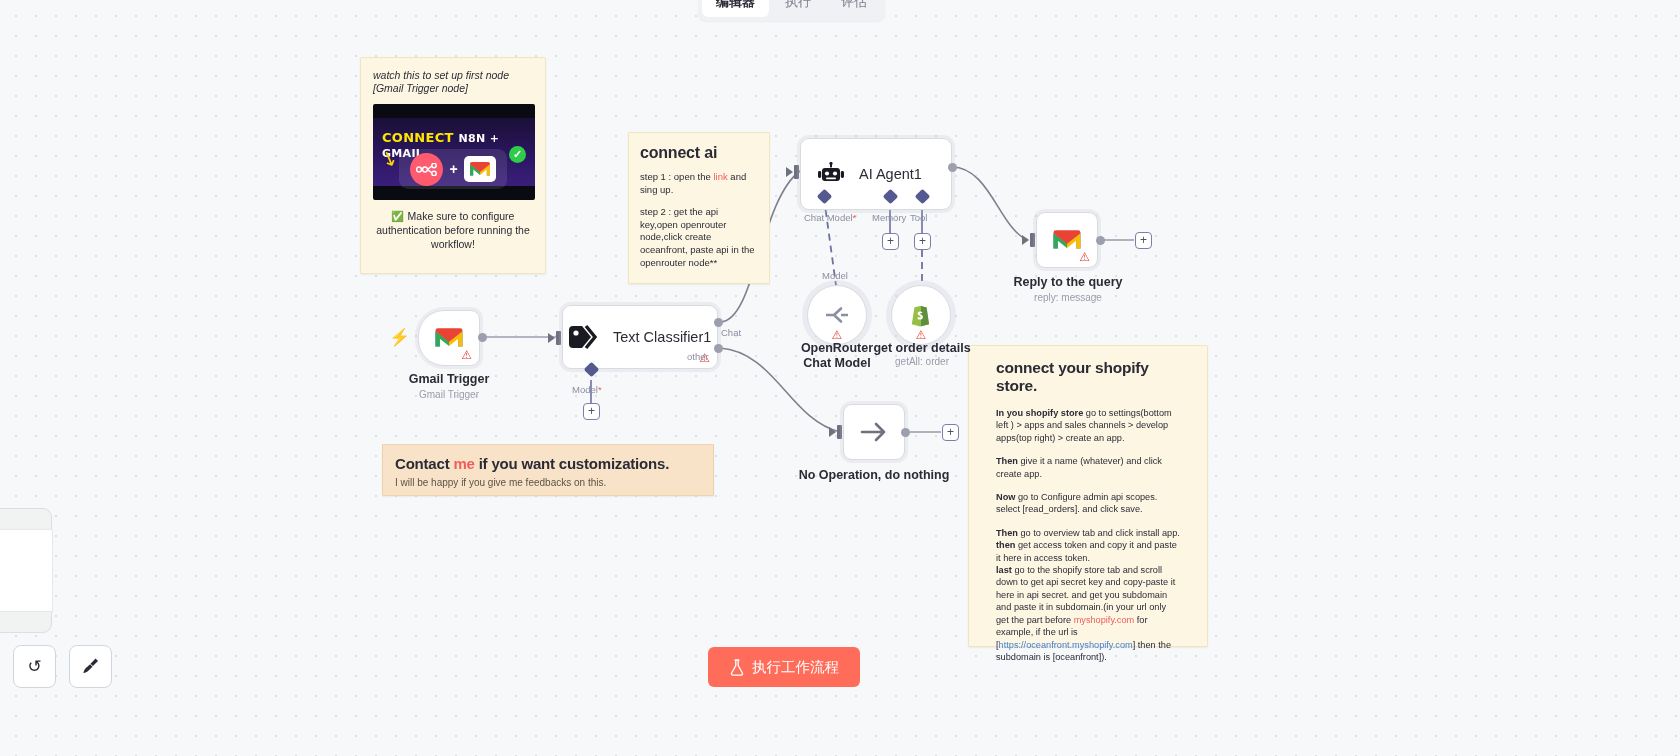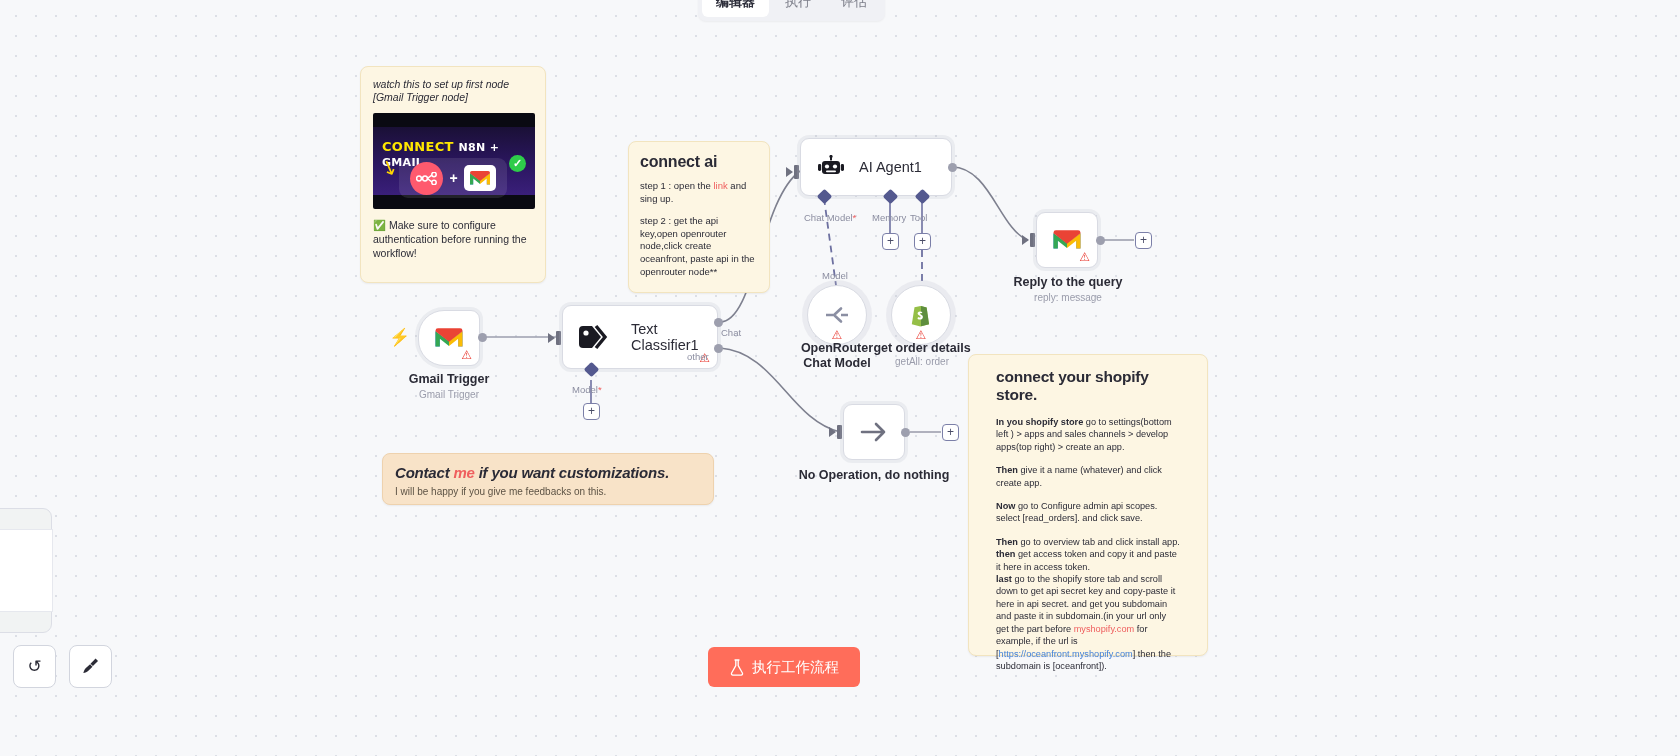--- a/index.html
+++ b/index.html
@@ -36,24 +36,23 @@
     white-space: nowrap;
     line-height: 16px;
   }
   .tabbar .tab.active { background: #fff; color: #2d2e3a; font-weight: 600; }
 
   
   .note {
     position: absolute;
     background: #fdf6e3;
     border: 1px solid #f2e4bf;
-    border-radius: 8px;
+    border-radius: 1px;
     box-shadow: 0 1px 2px rgba(0,0,0,.06);
     color: #2b2b36;
-    margin-top: 9px;
   }
   .note-title { font-weight: 700; }
 
   
   #note-gmail { left: 360px; top: 57px; width: 186px; height: 217px; padding: 11px 12px; }
   #note-gmail .cap {
     font-size: 10.5px; font-style: italic; line-height: 13px; color: #2b2b36;
     margin-bottom: 9px;
   }
   #thumb {
@@ -95,38 +94,38 @@
     position: absolute; left: 8px; top: 42px;
     font-size: 20px; color: #ffd400; transform: rotate(22deg);
   }
   #thumb .check {
     position: absolute; right: 9px; top: 42px;
     width: 17px; height: 17px; border-radius: 50%;
     background: #2ecc4a; color: #fff;
     font-size: 11px; line-height: 17px; text-align: center; font-weight: 700;
   }
   #note-gmail .foot {
-    margin-top: 9px; font-size: 10.5px; line-height: 14px; color: #2b2b36;
+    margin-top: 9px; font-size: 10.5px; line-height: 14px; color: #2b2b36; text-align: center;
   }
   #note-gmail .foot .emoji { color: #3bbf6e; }
 
   
   #note-ai { left: 628px; top: 132px; width: 142px; height: 152px; padding: 10px 11px; }
   #note-ai .note-title { font-size: 16px; margin: 1px 0 9px; letter-spacing: -.2px; }
   #note-ai p { margin: 0 0 10px; font-size: 9.5px; line-height: 12.6px; }
   #note-ai b { font-weight: 400; }
   #note-ai .lnk { color: #ef5e5e; }
 
   
   #note-contact {
     left: 382px; top: 444px; width: 332px; height: 52px;
     background: #f8e3c8; border-color: #eed2ae;
     padding: 10px 12px;
   }
-  #note-contact .h { font-size: 15px; font-weight: 700; letter-spacing: -.2px; font-style: italic; }
+  #note-contact .h { font-size: 15px; font-weight: 700; letter-spacing: -.2px; }
   #note-contact .h .me { color: #ef5e5e; }
   #note-contact .s { margin-top: 5px; font-size: 10px; color: #5d5345; }
 
   
   #note-shopify { left: 968px; top: 345px; width: 240px; height: 302px; padding: 12px 27px; }
   #note-shopify .note-title { font-size: 15.5px; margin: 1px 0 12px; letter-spacing: -.2px; }
   #note-shopify p { margin: 0 0 11px; font-size: 9.2px; line-height: 12.4px; }
   #note-shopify p.tight { margin-bottom: 0; }
   #note-shopify b { font-weight: 700; }
   #note-shopify .lnk { color: #ef5e5e; }
@@ -342,21 +341,21 @@
       </svg>
     </span>
     <span class="warn">⚠</span>
   </div>
   <div class="dot-out" style="left:478px;top:333px"></div>
   <div class="node-label" style="left:449px;top:372px">Gmail Trigger</div>
   <div class="node-sub" style="left:449px;top:389px">Gmail Trigger</div>
 
   <div class="in-bar" style="left:556px;top:331px"></div>
   <div class="in-arrow" style="left:548px;top:333px"></div>
-  <div class="node" id="n-tc" style="left:562px;top:305px;width:156px;height:64px;padding-left:14px;gap:20px">
+  <div class="node" id="n-tc" style="left:562px;top:305px;width:156px;height:64px;padding-left:4px;gap:12px">
     <span>
       <svg width="34" height="26" viewBox="0 0 34 26">
         <path d="M2 6a4 4 0 0 1 4-4h9l9 11-9 11H6a4 4 0 0 1-4-4z" fill="#1a1a22"></path>
         <circle cx="9" cy="9" r="2.6" fill="#fff"></circle>
         <path d="M19 2l9 11-9 11" fill="none" stroke="#1a1a22" stroke-width="3.4"></path>
       </svg>
     </span>
     <span style="font-size:14.5px;color:#2b2b36">Text Classifier1</span>
     <span class="warn">⚠</span>
   </div>
@@ -365,21 +364,21 @@
   <div class="port-label" style="left:721px;top:319px">Chat</div>
   <div class="port-label" style="left:687px;top:343px">other</div>
   <div class="diamond" style="left:586px;top:364px"></div>
   <div class="port-label" style="left:572px;top:376px">
     <span>Model</span><span class="req">*</span>
   </div>
   <div class="plusbtn" style="left:583px;top:403px">+</div>
 
   <div class="in-bar" style="left:794px;top:165px"></div>
   <div class="in-arrow" style="left:786px;top:167px"></div>
-  <div class="node" id="n-agent" style="left:800px;top:138px;width:152px;height:58px;padding-left:16px;gap:14px">
+  <div class="node" id="n-agent" style="left:800px;top:138px;width:152px;height:72px;padding-left:16px;gap:14px">
     <span>
       <svg width="28" height="24" viewBox="0 0 28 24">
         <rect x="5" y="6" width="18" height="13" rx="3" fill="#1a1a22"></rect>
         <rect x="1" y="9" width="3.2" height="7" rx="1.4" fill="#1a1a22"></rect>
         <rect x="23.8" y="9" width="3.2" height="7" rx="1.4" fill="#1a1a22"></rect>
         <rect x="13" y="1" width="2" height="4.4" fill="#1a1a22"></rect>
         <circle cx="14" cy="1.5" r="1.6" fill="#1a1a22"></circle>
         <circle cx="10" cy="11.5" r="2.1" fill="#fff"></circle>
         <circle cx="18" cy="11.5" r="2.1" fill="#fff"></circle>
         <rect x="9" y="15.4" width="10" height="1.8" rx=".9" fill="#fff"></rect>

